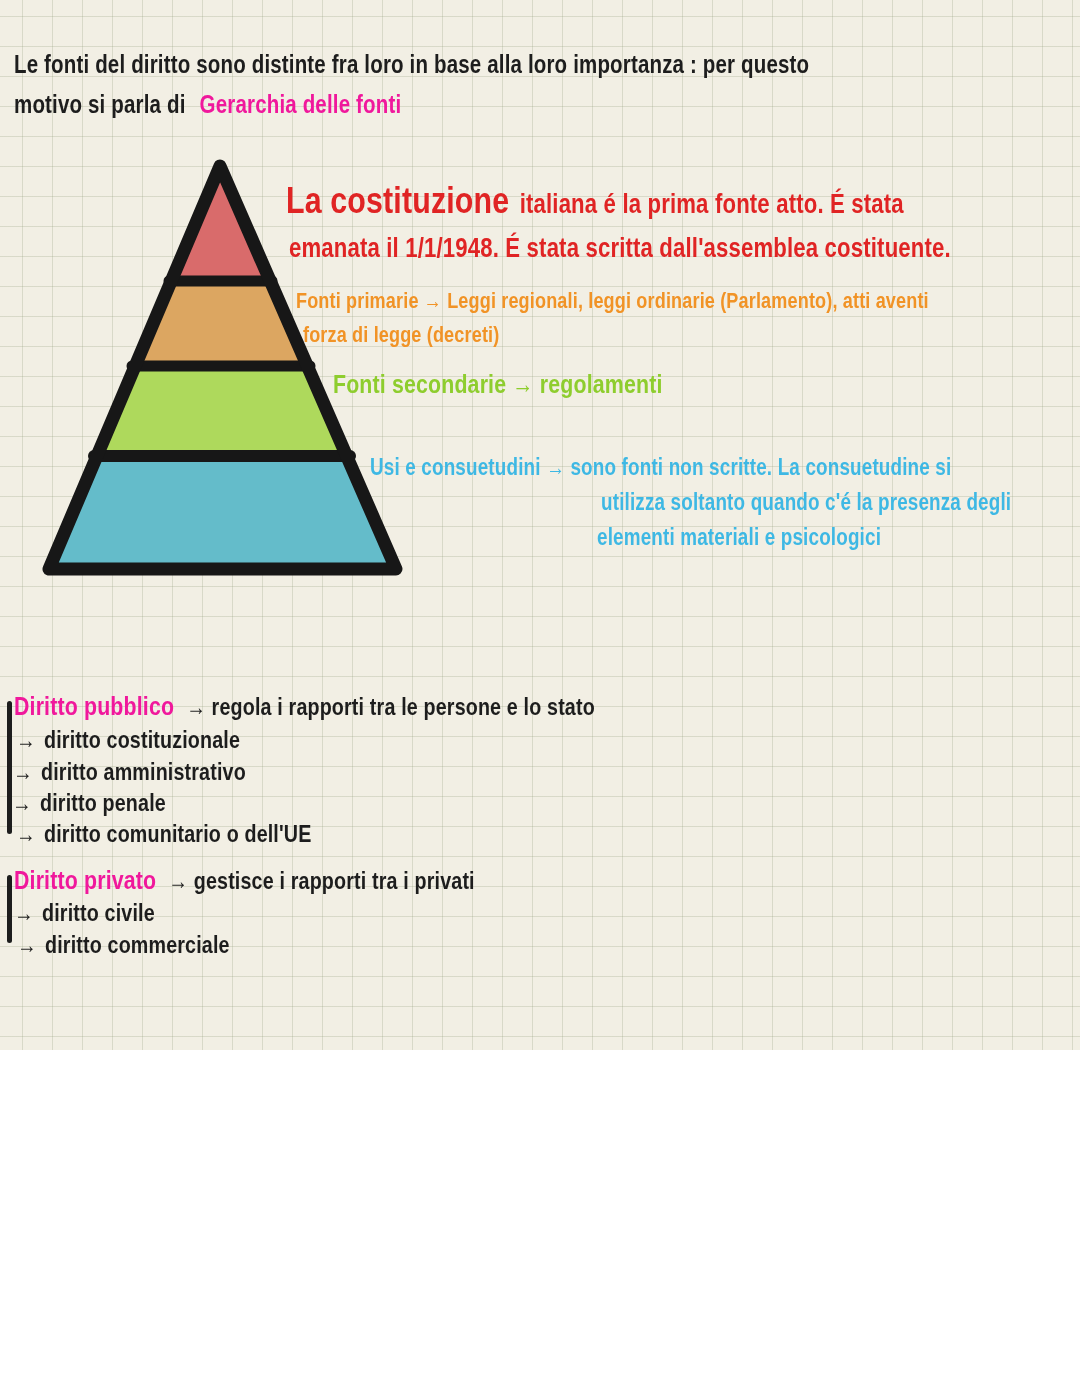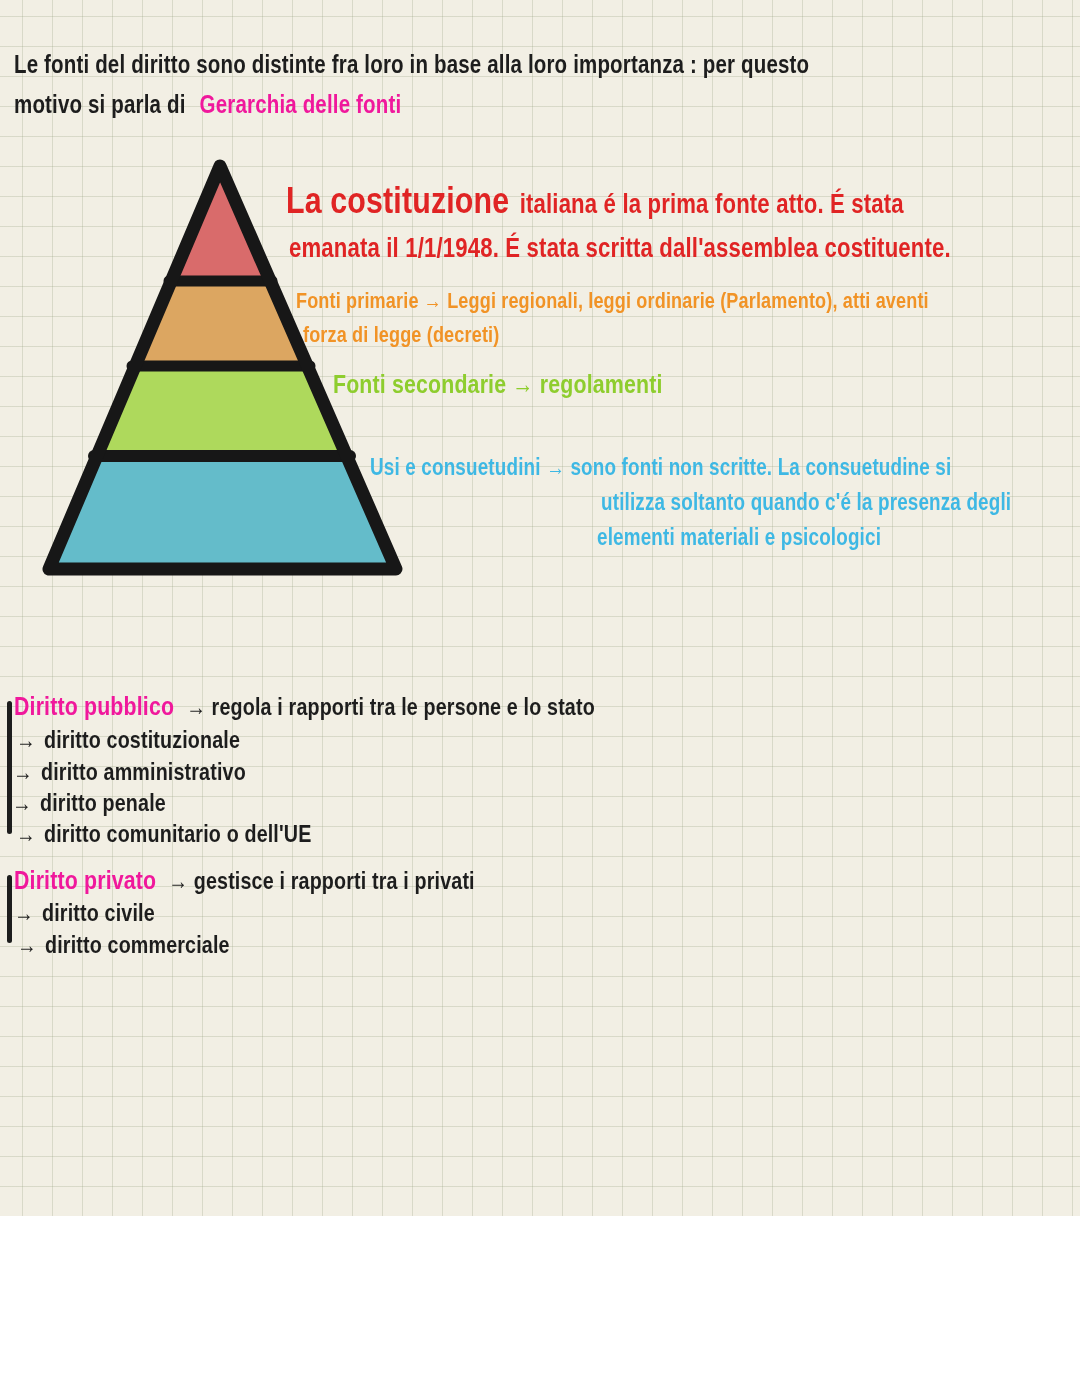--- a/index.html
+++ b/index.html
@@ -1,18 +1,18 @@
 <!DOCTYPE html>
 <html><head>
 <meta charset="utf-8">
 <style>
   html,body{margin:0;padding:0;}
   .page{
     position:relative;
-    width:1080px;height:1216px;
+    width:1080px;height:1050px;
     overflow:hidden;
     background-color:#f2efe4;
     background-image:
       linear-gradient(to right, rgba(150,162,128,0.28) 1px, transparent 1px),
       linear-gradient(to bottom, rgba(150,162,128,0.28) 1px, transparent 1px);
     background-size:30px 30px;
     background-position:-8px -14px;
     font-family:"Liberation Sans","DejaVu Sans",sans-serif;
     font-weight:700;
     text-align:right;

